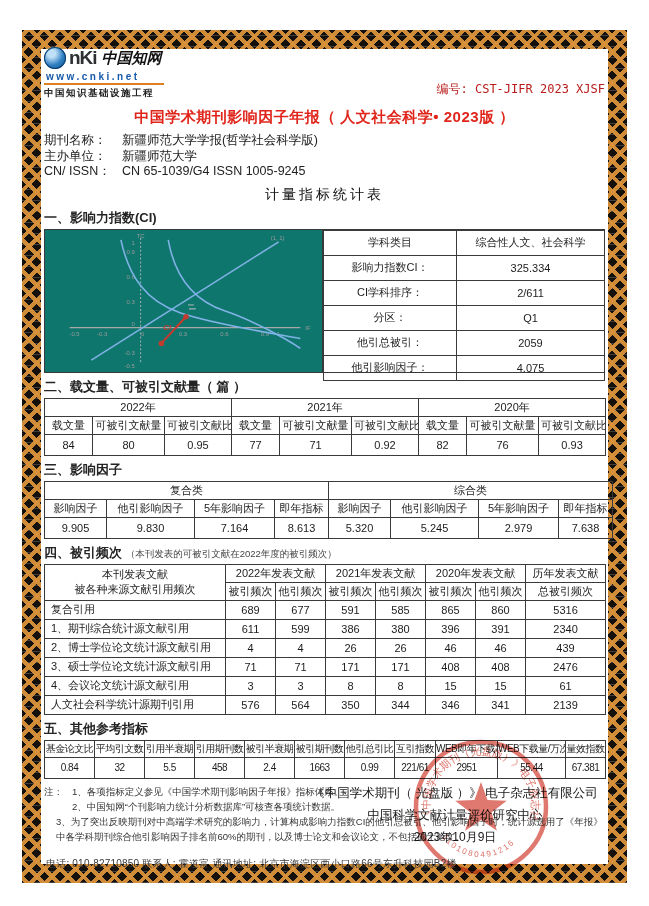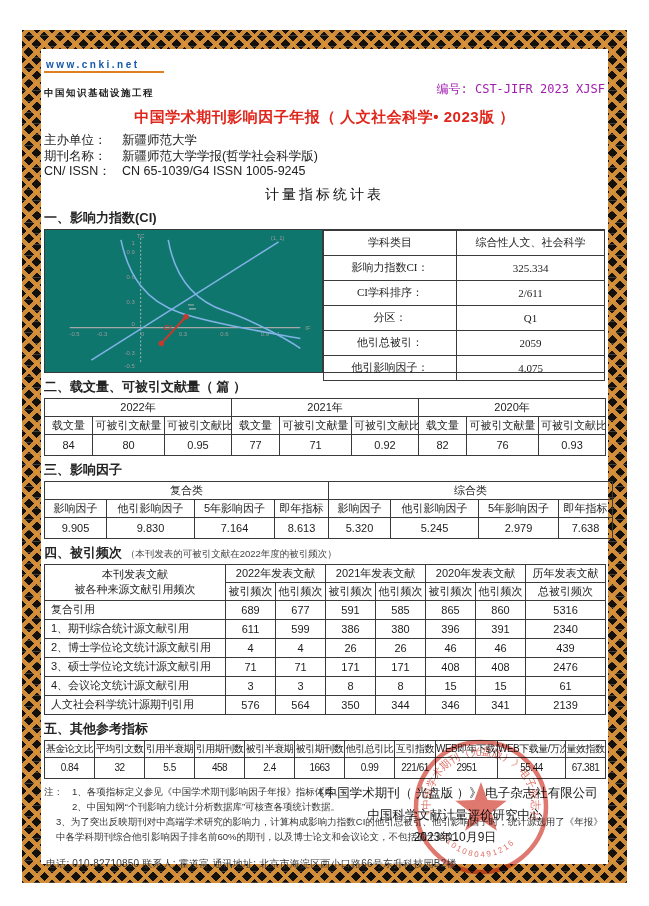--- a/index.html
+++ b/index.html
@@ -15,37 +15,37 @@
   .deco-frame .inner{position:absolute;inset:19px;background:#fff;}
   .content{position:absolute;left:44px;top:50px;width:561px;}
   
   .hdr{display:flex;justify-content:space-between;align-items:flex-end;height:50px;}
   .logo{width:180px;}
   .logo-top{display:flex;align-items:center;gap:3px;height:24px;}
   .globe{width:22px;height:22px;border-radius:50%;background:radial-gradient(circle at 35% 30%, #bfe0f7 0 18%, #2f7fc2 55%, #0e4d86 100%);box-shadow:inset 0 0 0 1px #0c3f70;display:inline-block;}
   .nki{font-size:19px;font-weight:bold;color:#2d3033;letter-spacing:-1px;}
   .brand{font-family:"DejaVu Serif",serif;font-style:italic;font-weight:bold;font-size:15px;color:#111;margin-left:2px;white-space:nowrap;}
   .logo-url{font-size:10px;font-weight:bold;color:#1659a8;letter-spacing:2.5px;border-bottom:2px solid #e07f1f;padding:0 0 1px 2px;margin-top:1px;width:118px;}
-  .logo-sub{font-size:9.5px;font-weight:bold;color:#222;letter-spacing:1.5px;margin-top:14px;}
-  .serial{font-family:"DejaVu Sans Mono",monospace;font-size:12px;color:#a21caf;padding-bottom:2px;}
+  .logo-sub{font-size:9.5px;font-weight:bold;color:#222;letter-spacing:1.5px;margin-top:2px;}
+  .serial{font-family:"DejaVu Sans Mono",monospace;font-size:12px;color:#b91c1c;padding-bottom:2px;}
   
   .doc-title{text-align:center;color:#e0251b;font-size:15px;font-weight:bold;margin:8px 0 6px 0;letter-spacing:.5px;}
   .jinfo{font-size:12.5px;line-height:15.5px;color:#222;}
   .jinfo .lab{display:inline-block;min-width:78px;}
   .stat-title{text-align:center;font-size:14px;color:#111;letter-spacing:3px;margin:6px 0 4px 0;}
   
   .sec-h{font-size:13px;font-weight:bold;color:#242424;margin:5px 0 2px 0;}
   .sec-h .note{font-weight:normal;font-size:9.5px;color:#444;}
   table{border-collapse:collapse;table-layout:fixed;width:561px;}
   td,th{border:1px solid #3a3a3a;font-size:11px;text-align:center;padding:1px 2px;font-weight:normal;color:#1c1c1c;overflow:hidden;white-space:nowrap;}
   
   .s1-wrap{display:flex;border:1px solid #3a3a3a;height:142px;}
   .s1-chart{width:279px;border-right:1px solid #3a3a3a;display:flex;align-items:center;justify-content:center;background:#0f766e;}
   .s1-tbl{width:281px;}
-  .s1-tbl table{width:281px;height:142px;font-family:Liberation Serif, serif;}
+  .s1-tbl table{width:281px;height:142px;}
   .s1-tbl td{height:22px;}
   .chart-txt{fill:#9a9a9a;font-size:6px;font-family:"Liberation Sans",sans-serif;}
   
   .h18 td{height:16px;}
   .h20 td{height:18px;}
   
   .s4 td.lbl{text-align:left;padding-left:6px;}
   .s4 th{line-height:15px;text-align:center;}
   .small-h th, .small-h td{font-size:10px;letter-spacing:-0.5px;padding:1px 0;}
   
@@ -67,31 +67,36 @@
 
 <div class="page">
   <div class="deco-frame">
     <div class="inner"></div>
   </div>
 
   <div class="content">
 
     <div class="hdr">
       <div class="logo">
+        <div class="logo-top">
+          <span class="globe"></span>
+          <span class="nki">nKi</span>
+          <span class="brand">中国知网</span>
+        </div>
         <div class="logo-url">www.cnki.net</div>
         <div class="logo-sub">中国知识基础设施工程</div>
       </div>
       <div class="serial">编号: CST-JIFR 2023 XJSF</div>
     </div>
 
     <div class="doc-title">中国学术期刊影响因子年报（ 人文社会科学• 2023版 ）</div>
 
     <div class="jinfo">
+      <div><span class="lab">期刊名称：</span><span>新疆师范大学学报(哲学社会科学版)</span></div>
       <div><span class="lab">主办单位：</span><span>新疆师范大学</span></div>
-      <div><span class="lab">期刊名称：</span><span>新疆师范大学学报(哲学社会科学版)</span></div>
       <div><span class="lab">CN/ ISSN：</span><span>CN 65-1039/G4 ISSN 1005-9245</span></div>
     </div>
 
     <div class="stat-title">计量指标统计表</div>
 
     <div class="sec-h">一、影响力指数(CI)</div>
     <div class="s1-wrap">
       <div class="s1-chart">
         <svg width="266" height="138" viewBox="0 0 268 140">
 

